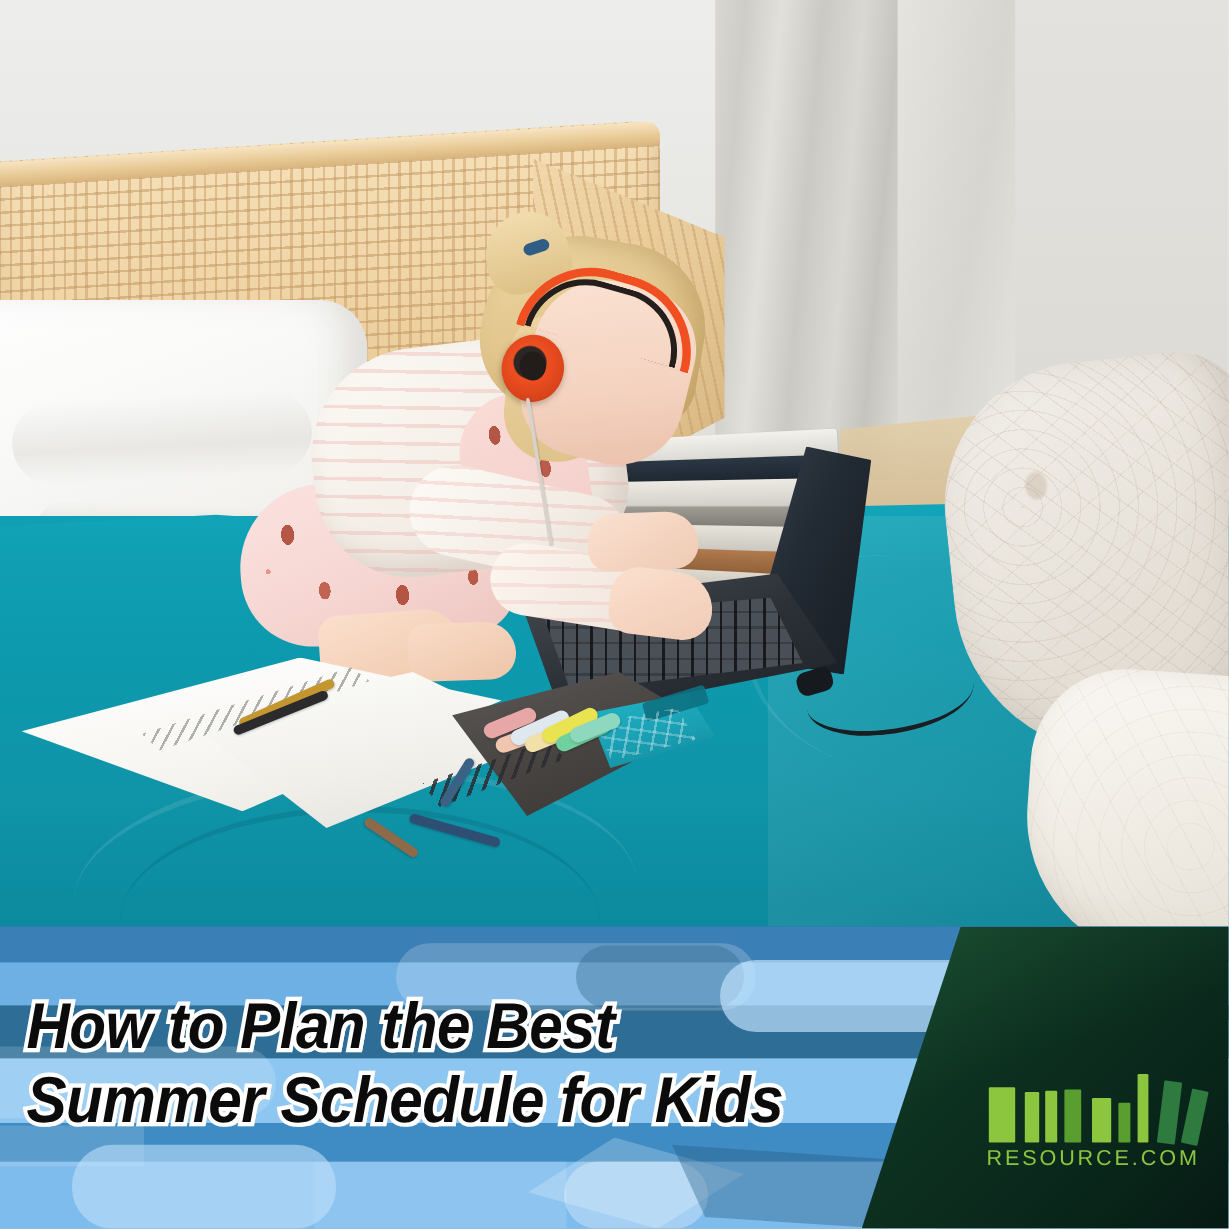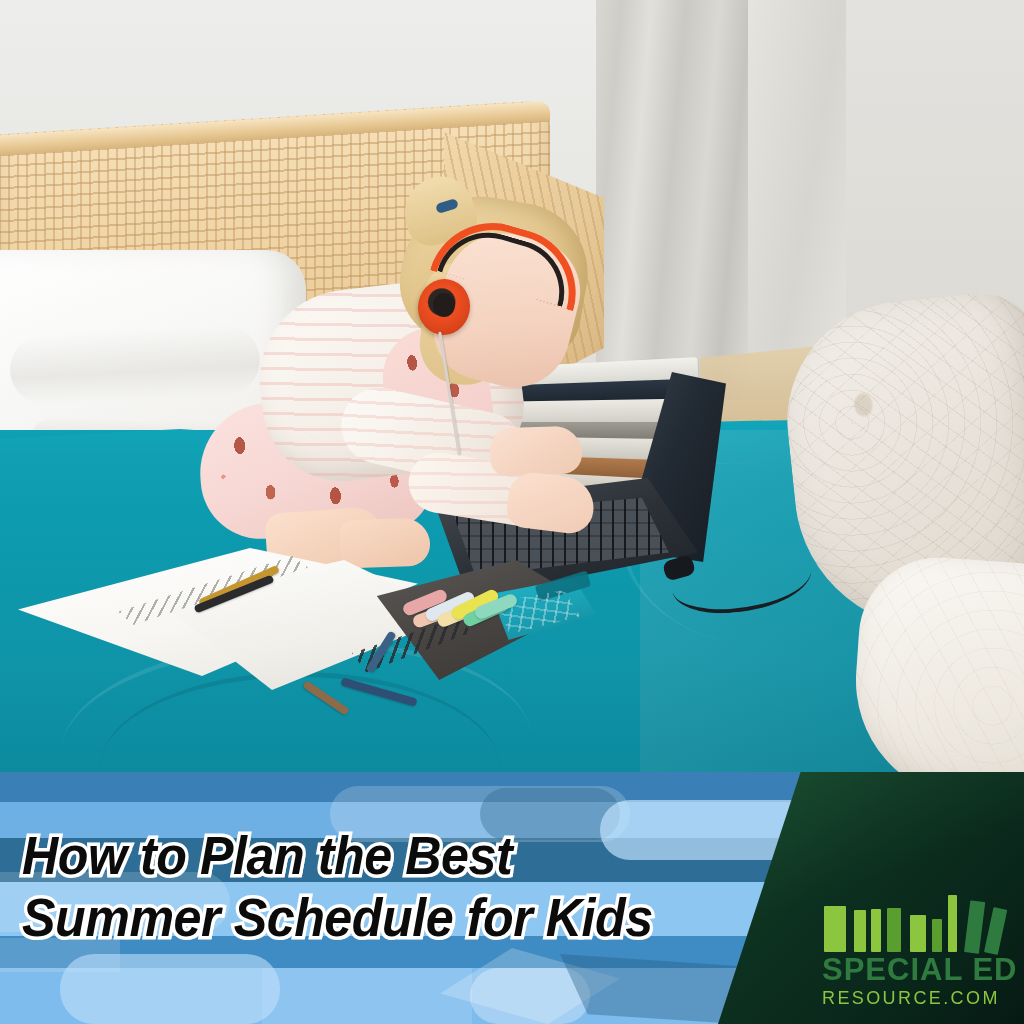--- a/index.html
+++ b/index.html
@@ -728,17 +728,16 @@
       <div class="spine sp1"></div>
       <div class="spine sp2"></div>
       <div class="spine sp3"></div>
       <div class="spine sp4"></div>
       <div class="spine sp5"></div>
       <div class="spine sp6"></div>
       <div class="spine sp7"></div>
       <div class="spine sp8"></div>
       <div class="spine sp9"></div>
     </div>
-    <div class="logo-line1">SPECIAL ED</div>
     <div class="logo-line2">RESOURCE.COM</div>
   </div>
 
 </div>
 
 </body></html>

